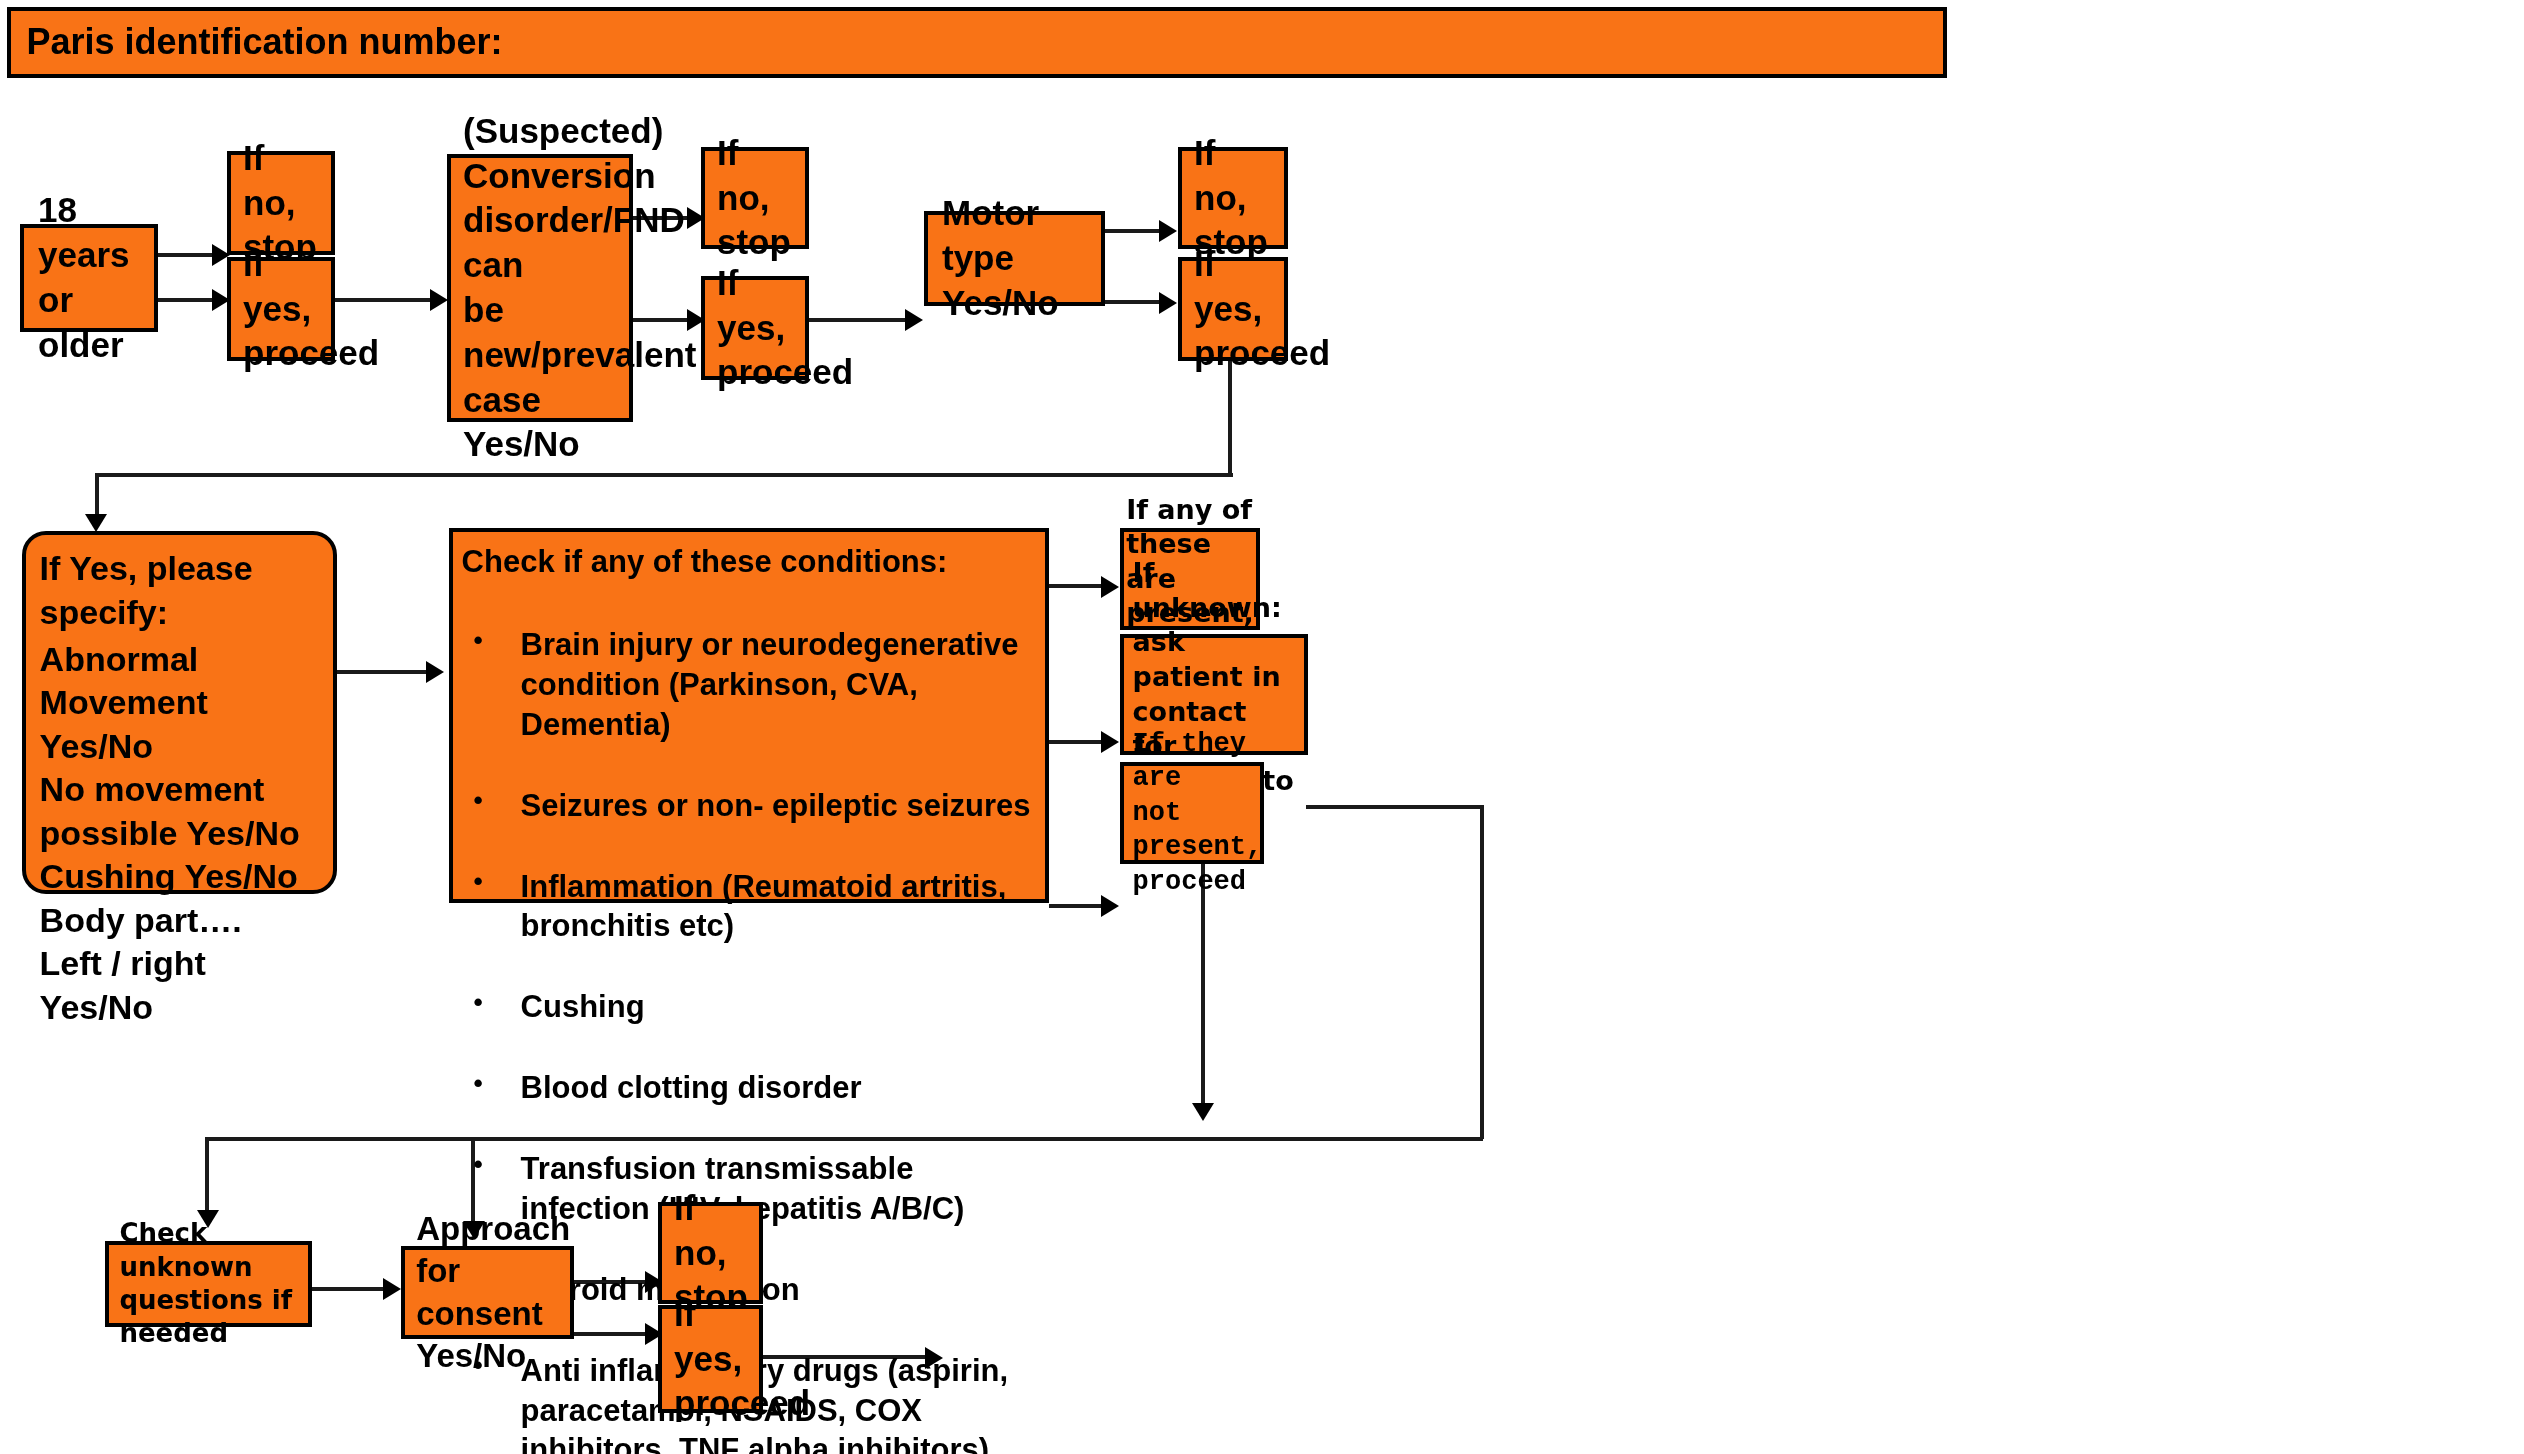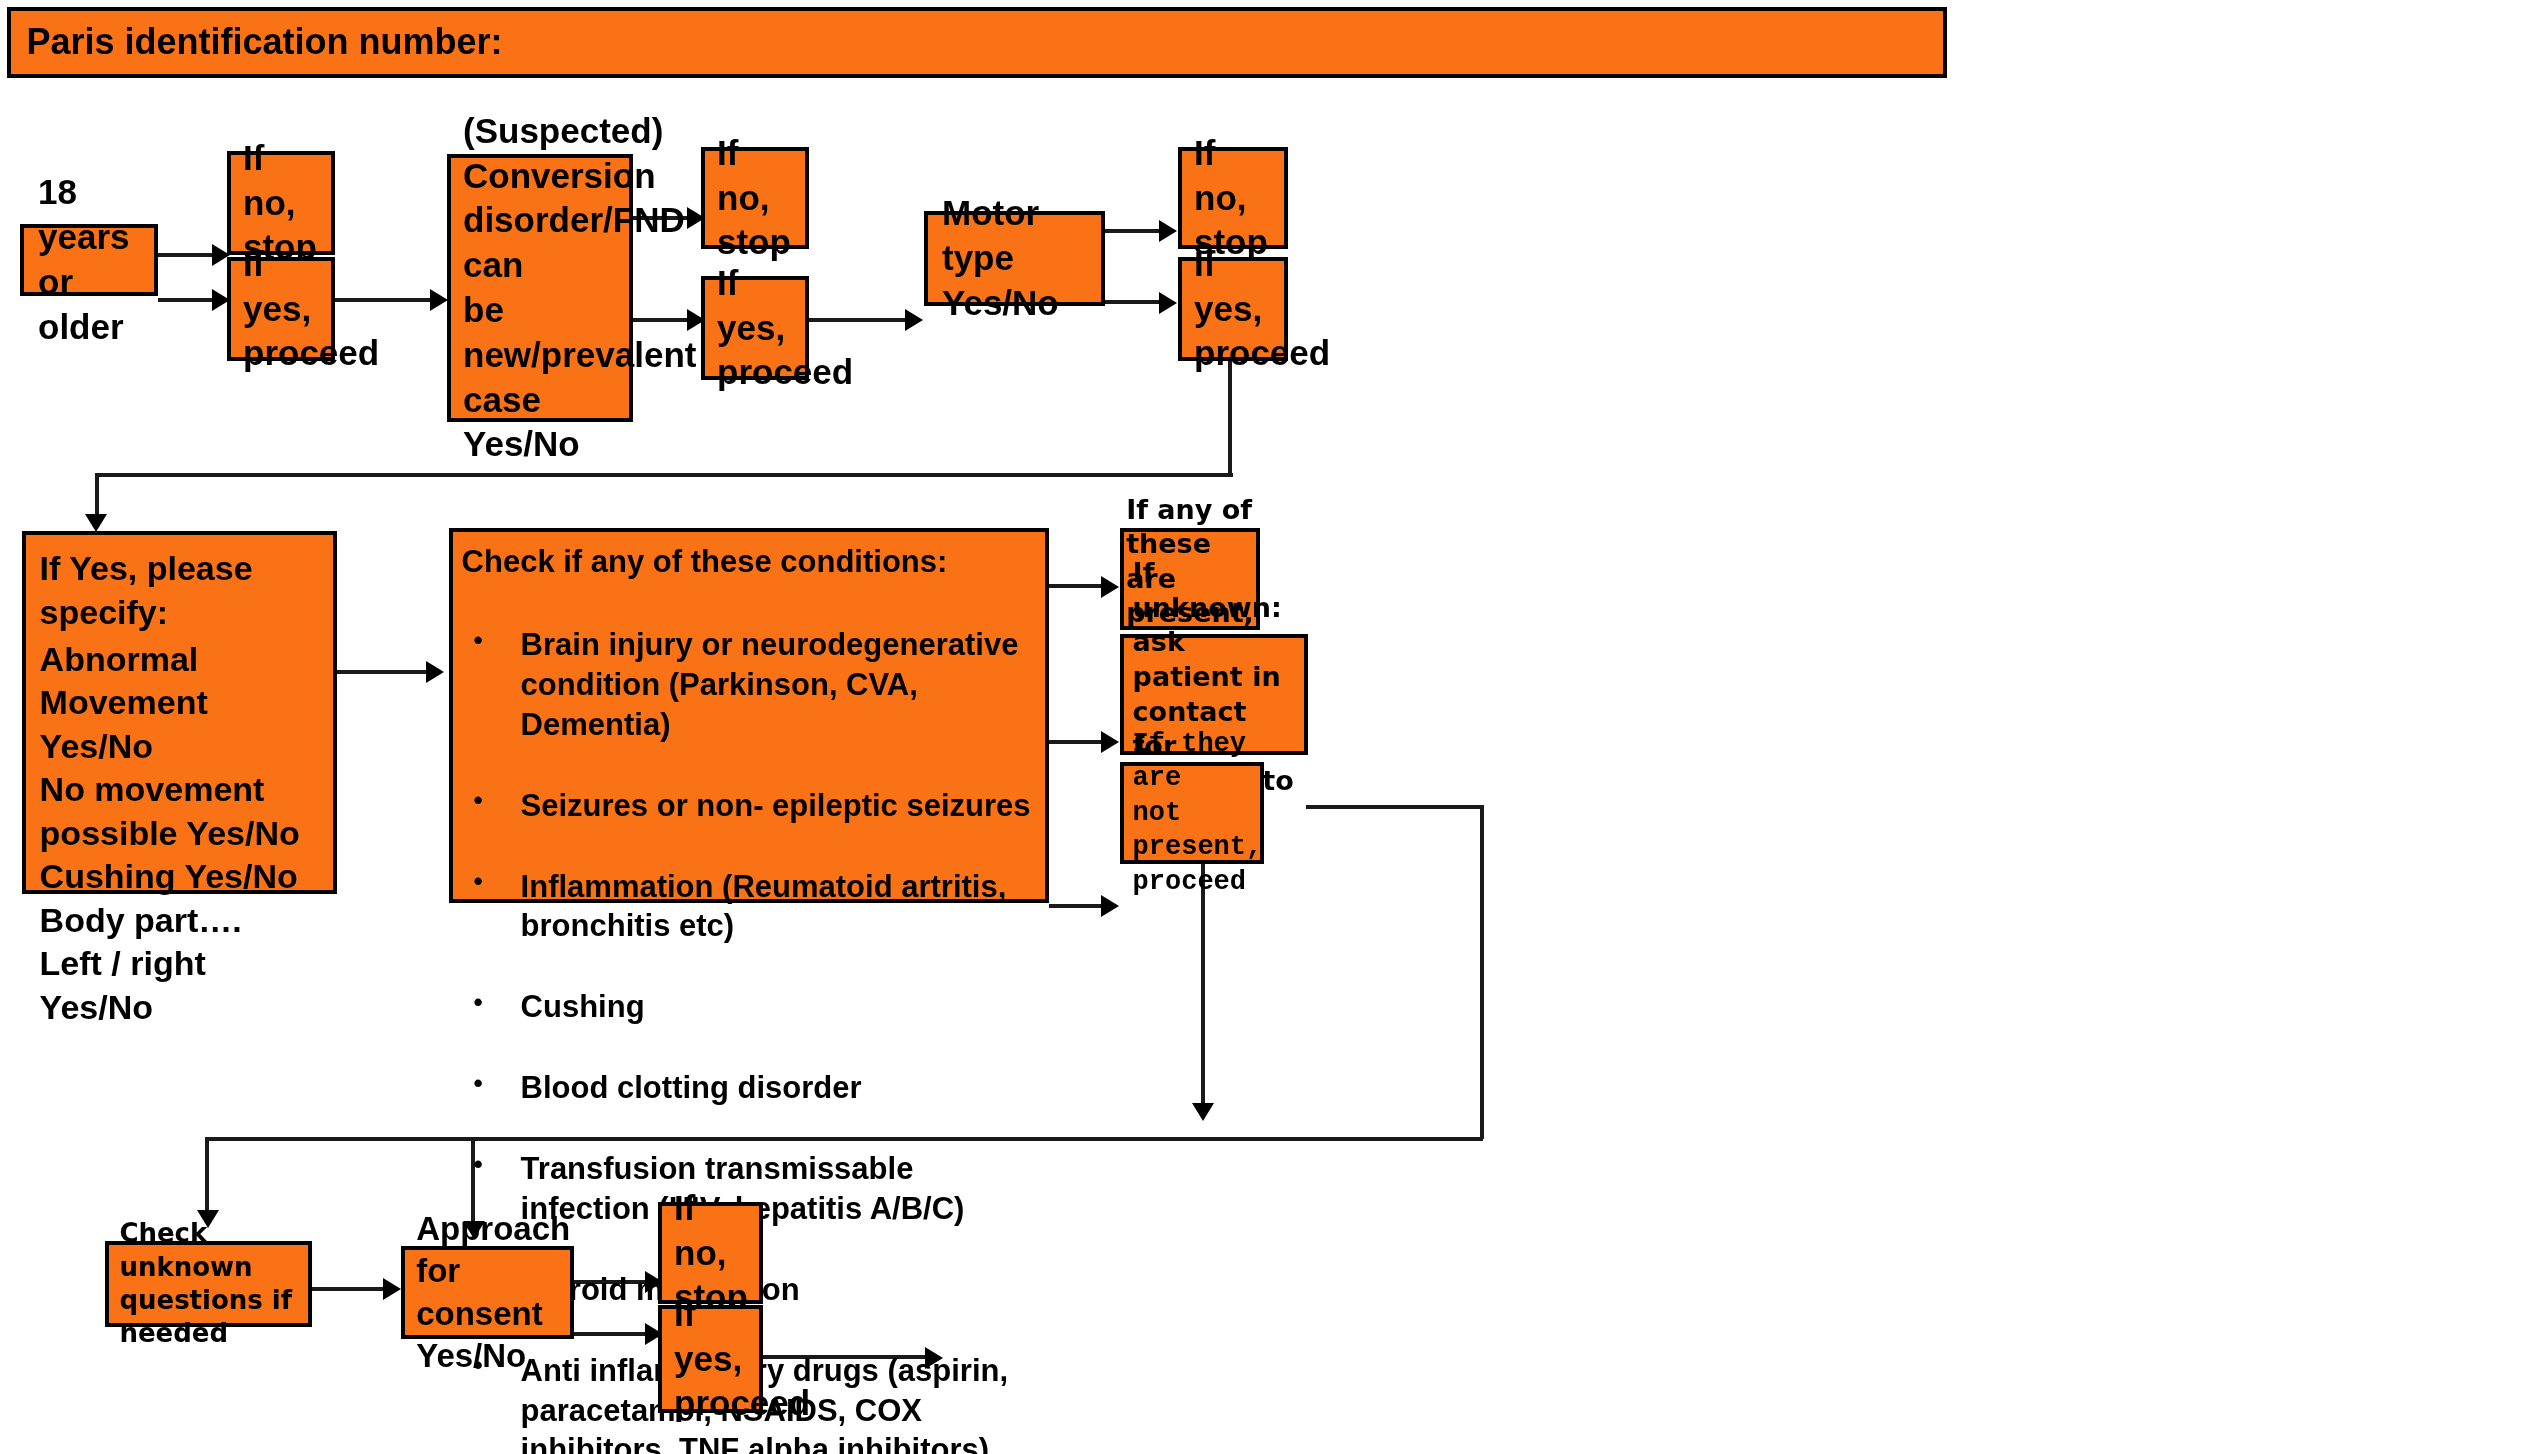--- a/index.html
+++ b/index.html
@@ -92,21 +92,21 @@
 </style>
 </head>
 <body>
 
 <div id="canvas">
 
   <div class="node cond" style="left:7px; top:7px; width:1940px; height:71px; font-size:36px; padding:0 15.5px; justify-content:center;">
     <span class="txt">Paris identification number:</span>
   </div>
 
-  <div class="node cond" style="left:20px; top:224px; width:138px; height:72px; font-size:35px; padding:0 14px;">
+  <div class="node cond" style="left:20px; top:224px; width:138px; height:108px; font-size:35px; padding:0 14px;">
     <span class="txt">18 years or
 older</span>
   </div>
 
   <div class="hline" style="left:158px; top:253px; width:56px;"></div>
   <div class="arrow-r" style="left:212px; top:244px;"></div>
 
   <div class="hline" style="left:158px; top:298px; width:56px;"></div>
   <div class="arrow-r" style="left:212px; top:289px;"></div>
 
@@ -169,21 +169,21 @@
   <div class="node cond" style="left:1178px; top:257px; width:110px; height:104px; font-size:35px; padding:0 12px;">
     <span class="txt">If yes,
 proceed</span>
   </div>
 
   <div class="vline" style="left:1228px; top:361px; height:112px;"></div>
   <div class="hline" style="left:95px; top:473px; width:1138px;"></div>
   <div class="vline" style="left:95px; top:473px; height:45px;"></div>
   <div class="arrow-d" style="left:85px; top:514px;"></div>
 
-  <div class="node cond" style="left:21.6px; top:531px; width:315px; height:363px; font-size:34px; padding:12px 14px; justify-content:flex-start;">
+  <div class="node cond" style="left:21.6px; top:531px; width:315px; height:363px; font-size:34px; padding:12px 14px; justify-content:flex-start;border-radius:24px;">
     <span class="txt hdr">If Yes, please specify:</span>
     <span class="blankline"></span>
     <span class="txt">Abnormal Movement Yes/No</span>
     <span class="txt">No movement possible Yes/No</span>
     <span class="txt">Cushing Yes/No</span>
     <span class="txt">Body part….</span>
     <span class="txt">Left / right Yes/No</span>
   </div>
 
   <div class="hline" style="left:337px; top:670px; width:91px;"></div>

